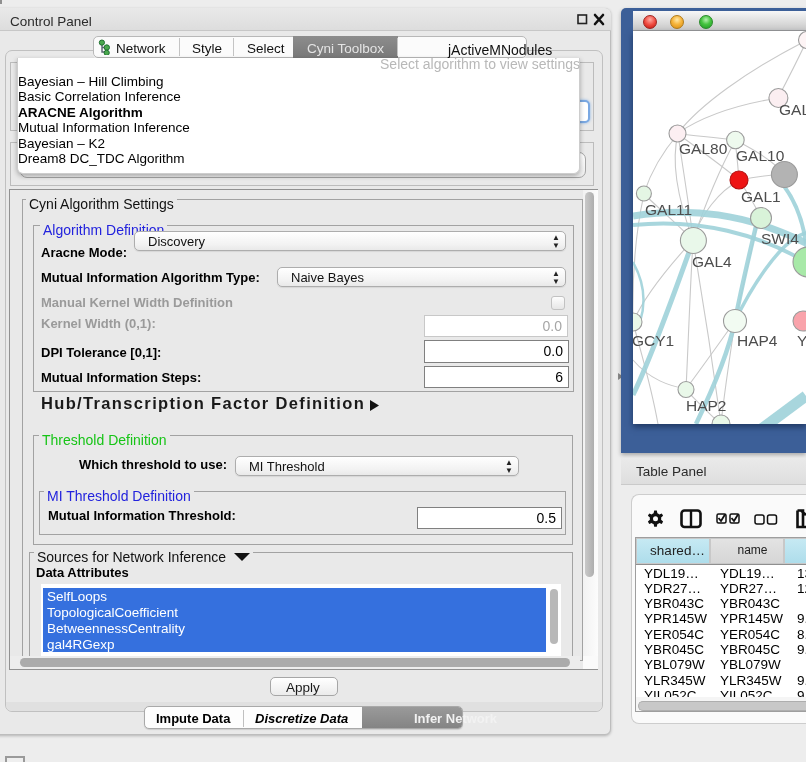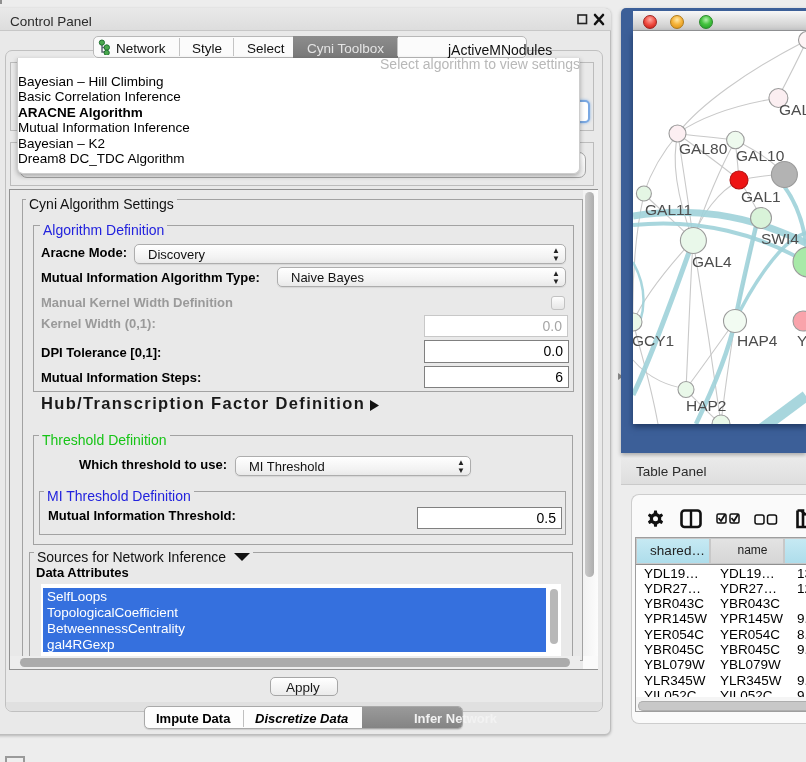--- a/index.html
+++ b/index.html
@@ -54,21 +54,21 @@
 
 <div class="a" style="left:9px;top:189px;width:589px;height:481px;border:1px solid #919191;background:#e9e9e9;"></div>
 
 <div class="a grp" style="left:22px;top:199px;width:561px;height:462px;"></div>
 <div class="a gt" style="left:26px;top:198px;color:#111;">Cyni Algorithm Settings</div>
 
 <div class="a grp" style="left:33px;top:225px;width:541px;height:167px;"></div>
 <div class="a gt" style="left:40px;top:224px;color:#2222dd;">Algorithm Definition</div>
 
 <div class="a lbl" style="left:41px;top:245px;">Aracne Mode:</div>
-<div class="a combo" style="left:134px;top:244px;width:432px;height:20px;">
+<div class="a combo" style="left:134px;top:231px;width:432px;height:20px;">
   <span class="ct">Discovery</span>
   <span class="arr" style="right:4px;top:2px;">▲<br>▼</span>
 </div>
 <div class="a lbl" style="left:41px;top:269.5px;">Mutual Information Algorithm Type:</div>
 <div class="a combo" style="left:277px;top:266.5px;width:289px;height:20px;">
   <span class="ct">Naive Bayes</span>
   <span class="arr" style="right:4px;top:2px;">▲<br>▼</span>
 </div>
 <div class="a glbl" style="left:41px;top:295px;">Manual Kernel Width Definition</div>
 <div class="a" style="left:551px;top:296px;width:14px;height:14px;border:1px solid #c2c2c2;border-radius:3px;background:linear-gradient(#fdfdfd,#e6e6e6);"></div>
@@ -79,21 +79,21 @@
 <div class="a lbl" style="left:41px;top:370px;">Mutual Information Steps:</div>
 <div class="a tf" style="left:424px;top:366px;width:145px;height:22px;">6</div>
 <div class="a" style="left:41px;top:394px;font-weight:bold;font-size:16.5px;letter-spacing:1.35px;color:#1a1a1a;white-space:nowrap;">Hub/Transcription Factor Definition</div>
 <svg class="a" style="left:368px;top:399px;" width="12" height="13">
     <path d="M2 1 L11 6.5 L2 12 Z" fill="#111"></path>
   </svg>
 
 <div class="a grp" style="left:33px;top:435px;width:540px;height:110px;"></div>
 <div class="a gt" style="left:39px;top:434px;color:#16c416;">Threshold Definition</div>
 <div class="a lbl" style="left:79px;top:457px;">Which threshold to use:</div>
-<div class="a combo" style="left:235px;top:455.5px;width:236px;height:20px;">
+<div class="a combo" style="left:235px;top:455.5px;width:284px;height:20px;">
   <span class="ct">MI Threshold</span>
   <span class="arr" style="right:4px;top:2px;">▲<br>▼</span>
 </div>
 <div class="a grp" style="left:39px;top:491px;width:527px;height:44px;"></div>
 <div class="a gt" style="left:44px;top:490px;color:#2222dd;">MI Threshold Definition</div>
 <div class="a lbl" style="left:48px;top:508px;">Mutual Information Threshold:</div>
 <div class="a tf" style="left:417px;top:507px;width:145px;height:22px;">0.5</div>
 
 <div class="a grp" style="left:29px;top:552px;width:544px;height:108px;border-bottom:none;"></div>
 <div class="a gt" style="left:34px;top:551px;color:#111;">Sources for Network Inference <span style="display:inline-block;width:0;height:0;border-left:8.5px solid transparent;border-right:8.5px solid transparent;border-top:8.5px solid #111;vertical-align:1px;margin-left:4px;"></span></div>

